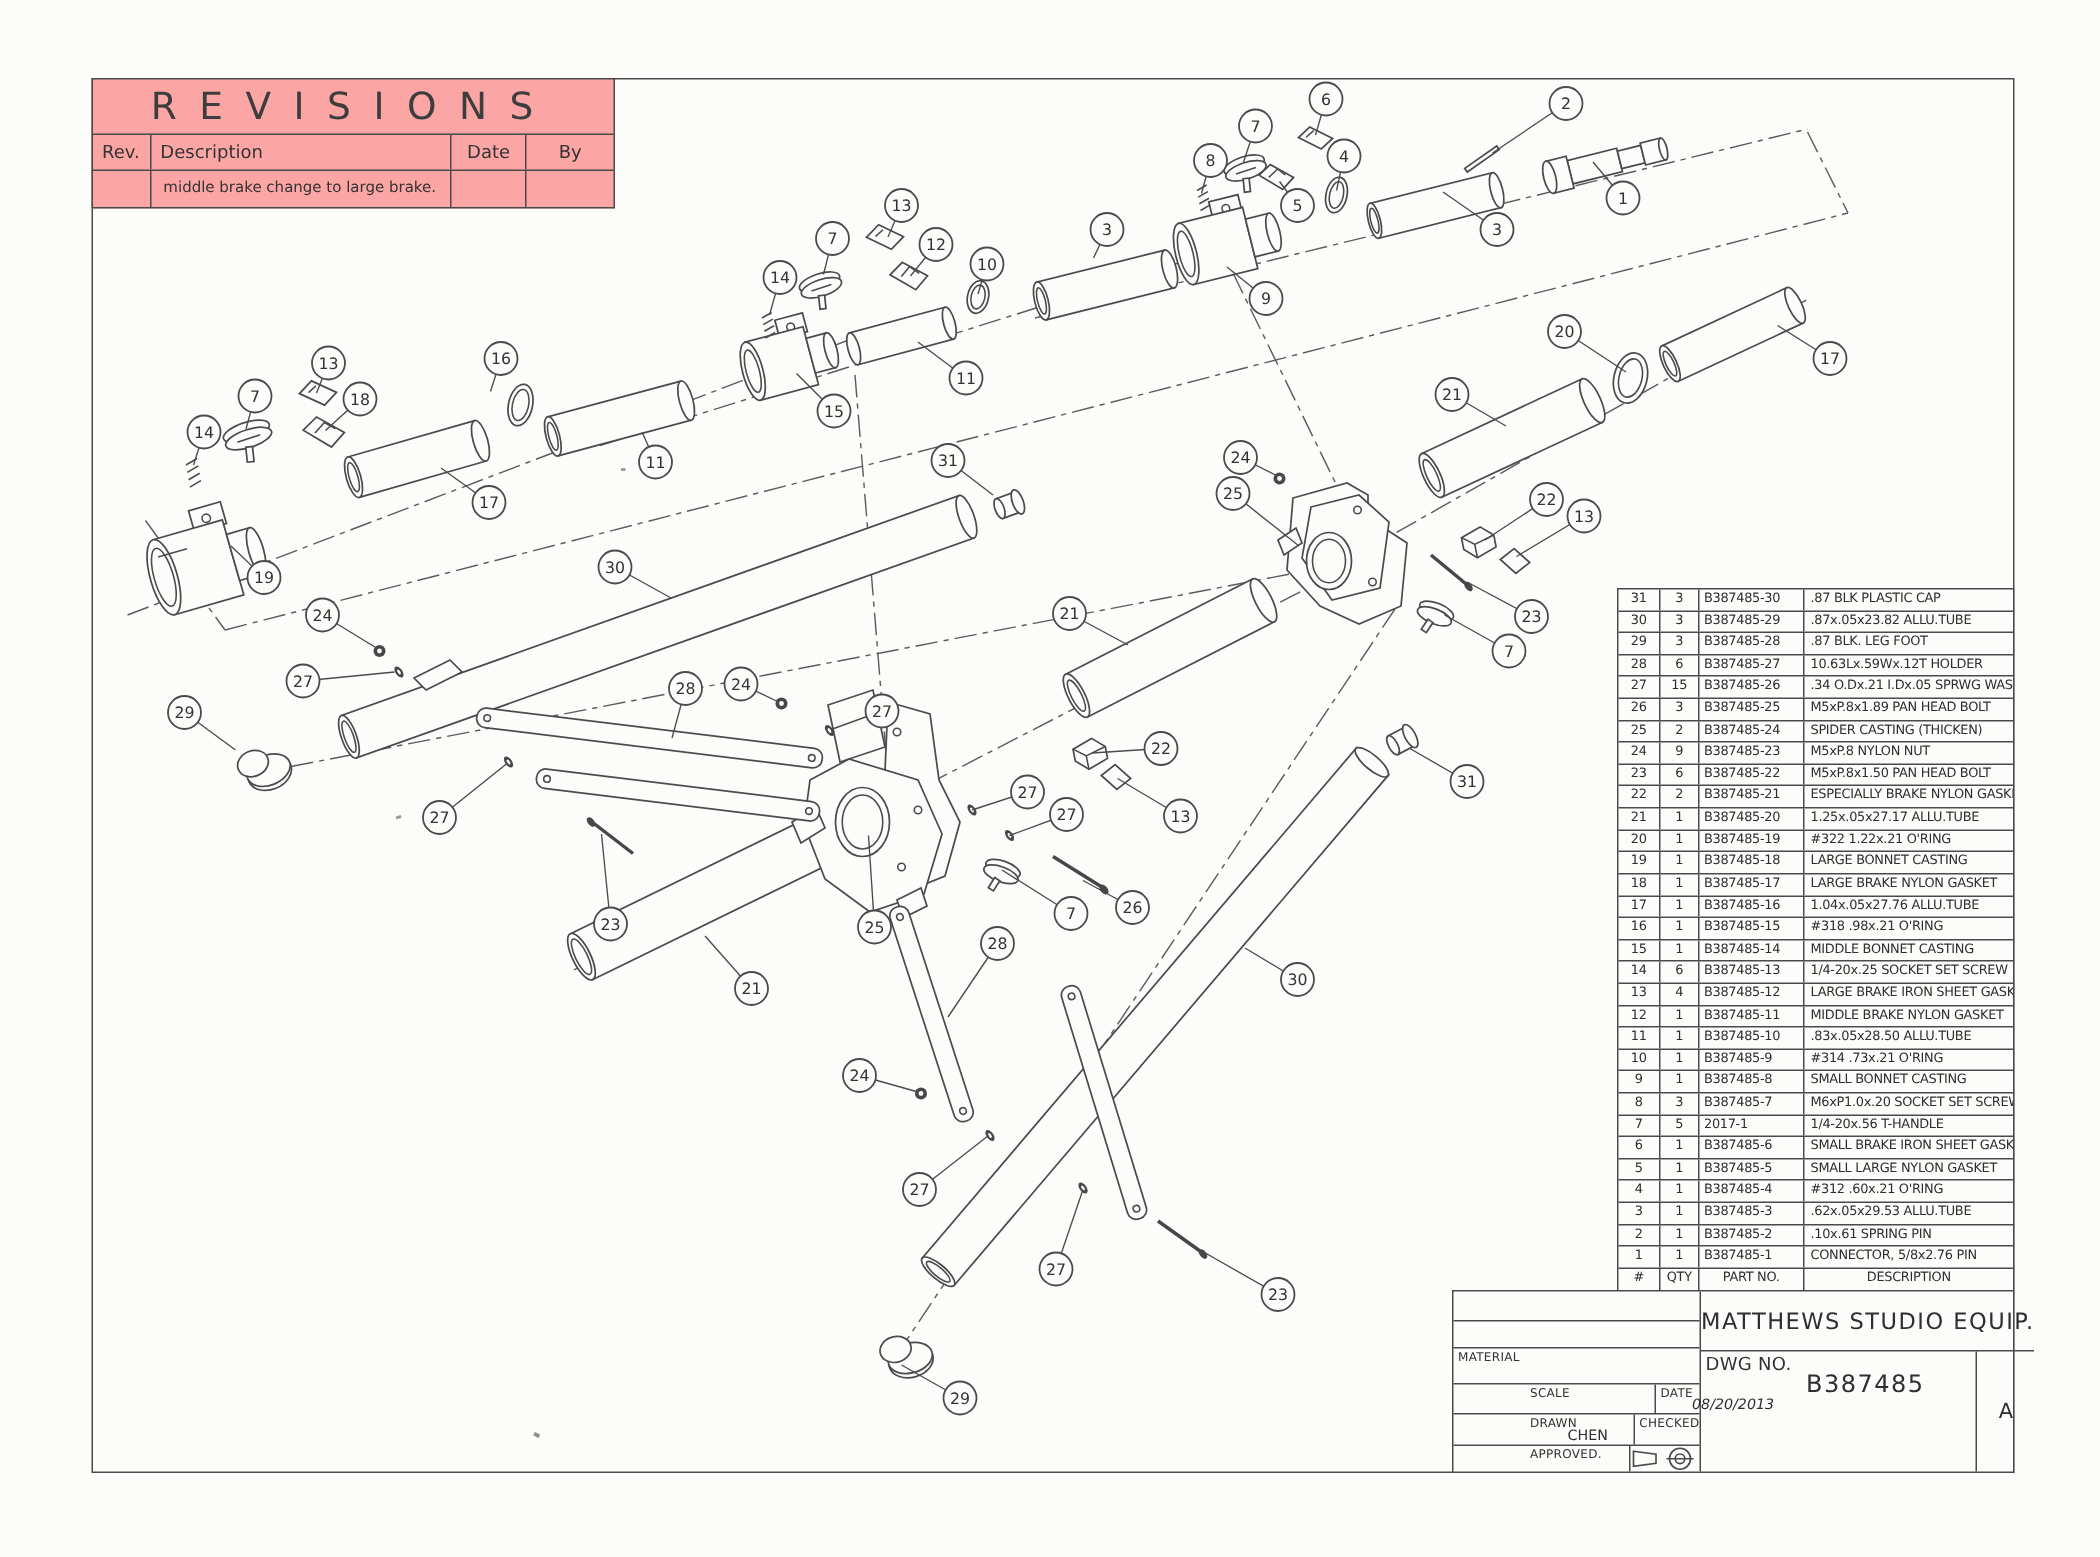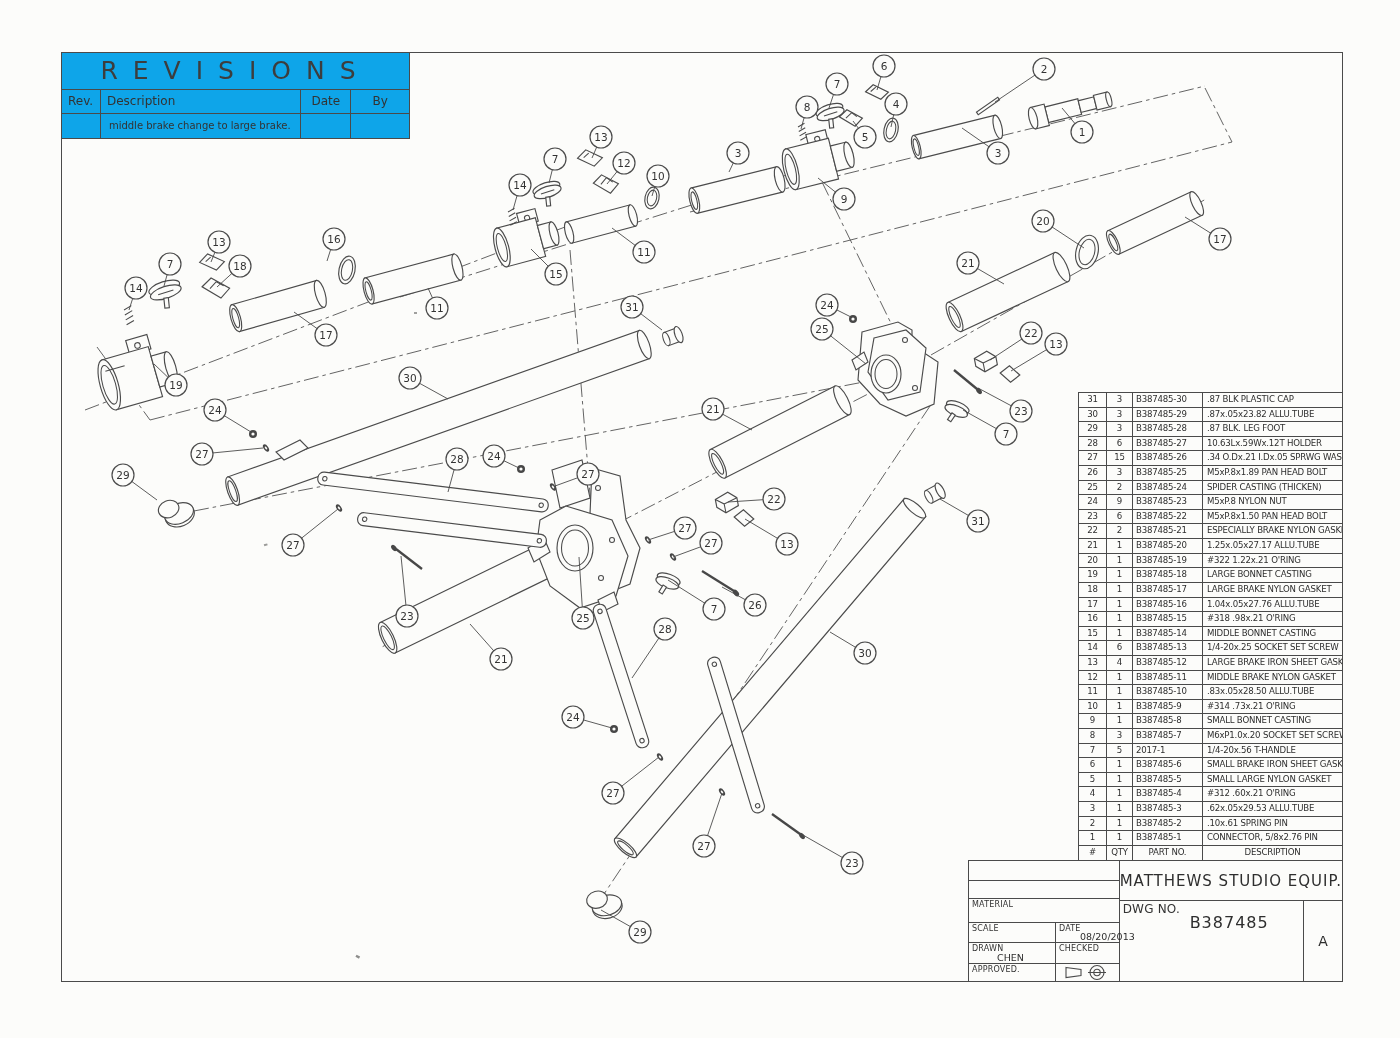--- a/index.html
+++ b/index.html
@@ -5,21 +5,21 @@
   html,body{margin:0;padding:0;background:#ffffff;}
   .canvas{position:relative;width:1400px;height:1038px;background:#fcfcfa;
           font-family:"DejaVu Sans",sans-serif;color:#333;overflow:hidden;}
   svg text{font-family:"DejaVu Sans",sans-serif;}
 
   
   .sheet-border{position:absolute;left:61px;top:52px;width:1282px;height:930px;
                 border:1.6px solid #4a4a4a;box-sizing:border-box;pointer-events:none;}
 
   
-  .rev-table{position:absolute;left:61px;top:52px;width:349px;background:#0ea5e9;
+  .rev-table{position:absolute;left:61px;top:52px;width:349px;background:#fca5a5;
              border:1.4px solid #4a4a4a;box-sizing:border-box;}
   .rev-title{height:36px;line-height:36px;text-align:center;font-size:25px;
              letter-spacing:15px;color:#3d3d3d;border-bottom:1.2px solid #4a4a4a;
              white-space:nowrap;overflow:hidden;}
   .rev-head,.rev-row{display:flex;}
   .rev-head > div{height:23px;line-height:23px;font-size:12px;padding-left:6px;
                   border-right:1.2px solid #4a4a4a;box-sizing:border-box;color:#333;}
   .rev-row > div{height:24px;line-height:24px;font-size:10px;padding-left:8px;
                  border-right:1.2px solid #4a4a4a;box-sizing:border-box;color:#333;}
   .rev-head{border-bottom:1.2px solid #4a4a4a;justify-content:center;}
@@ -42,35 +42,35 @@
   .title-block{position:absolute;left:968px;top:860px;width:375px;height:122px;
                background:#fcfcfa;border:1.4px solid #4a4a4a;box-sizing:border-box;
                display:flex;}
   .tb-left{width:165px;border-right:1.2px solid #4a4a4a;box-sizing:border-box;display:flex;flex-direction:column;}
   .tb-right{flex:1;display:flex;flex-direction:column;}
   .tb-l-row{border-bottom:1px solid #4a4a4a;box-sizing:border-box;position:relative;}
   .tb-l-row:last-child{border-bottom:none;}
   .lbl{font-size:8px;color:#333;padding:1px 0 0 3px;letter-spacing:0.2px;}
   .val{font-size:9.5px;color:#2e2e2e;}
   .tb-split{display:flex;height:100%;}
-  .tb-split > div:first-child{width:87px;border-right:1px solid #4a4a4a;box-sizing:border-box;}
+  .tb-split > div:first-child{width:87px;border-right:1px solid #4a4a4a;box-sizing:border-box;margin-left:48px;}
   .tb-split > div:last-child{flex:1;}
   .tb-company{height:40px;border-bottom:1px solid #4a4a4a;box-sizing:border-box;
               font-size:15px;letter-spacing:1px;color:#2e2e2e;display:flex;align-items:center;
               justify-content:center;white-space:nowrap;}
   .tb-kit{height:42px;border-bottom:1px solid #4a4a4a;box-sizing:border-box;
           font-size:11px;color:#2e2e2e;padding:4px 0 0 8px;line-height:17px;}
   .tb-dwg{flex:1;display:flex;}
   .tb-dwg-main{flex:1;border-right:1px solid #4a4a4a;box-sizing:border-box;position:relative;}
   .tb-dwg-main .lbl{font-size:12px;}
   .dwg-no{position:absolute;left:70px;top:12px;font-size:16px;letter-spacing:1px;color:#2e2e2e;}
   .tb-rev-cell{width:38px;display:flex;align-items:center;justify-content:center;
                font-size:14px;color:#2e2e2e;}
   .chen{position:absolute;left:28px;top:9px;font-size:9.5px;}
-  .datev{position:absolute;left:24px;top:8px;font-size:9.5px;}
+  .datev{position:absolute;left:24px;top:8px;font-size:9.5px;font-style:italic;}
 </style>
 </head>
 <body>
 
 <div class="canvas">
 
   <svg id="diagram" width="1400" height="1038" viewBox="0 0 1400 1038" style="position:absolute;left:0;top:0;">
     <style>
       .pt{fill:#fcfcfa;stroke:#4b4b4b;stroke-width:1.15;}
       .ln{fill:none;stroke:#4b4b4b;stroke-width:1.05;}

